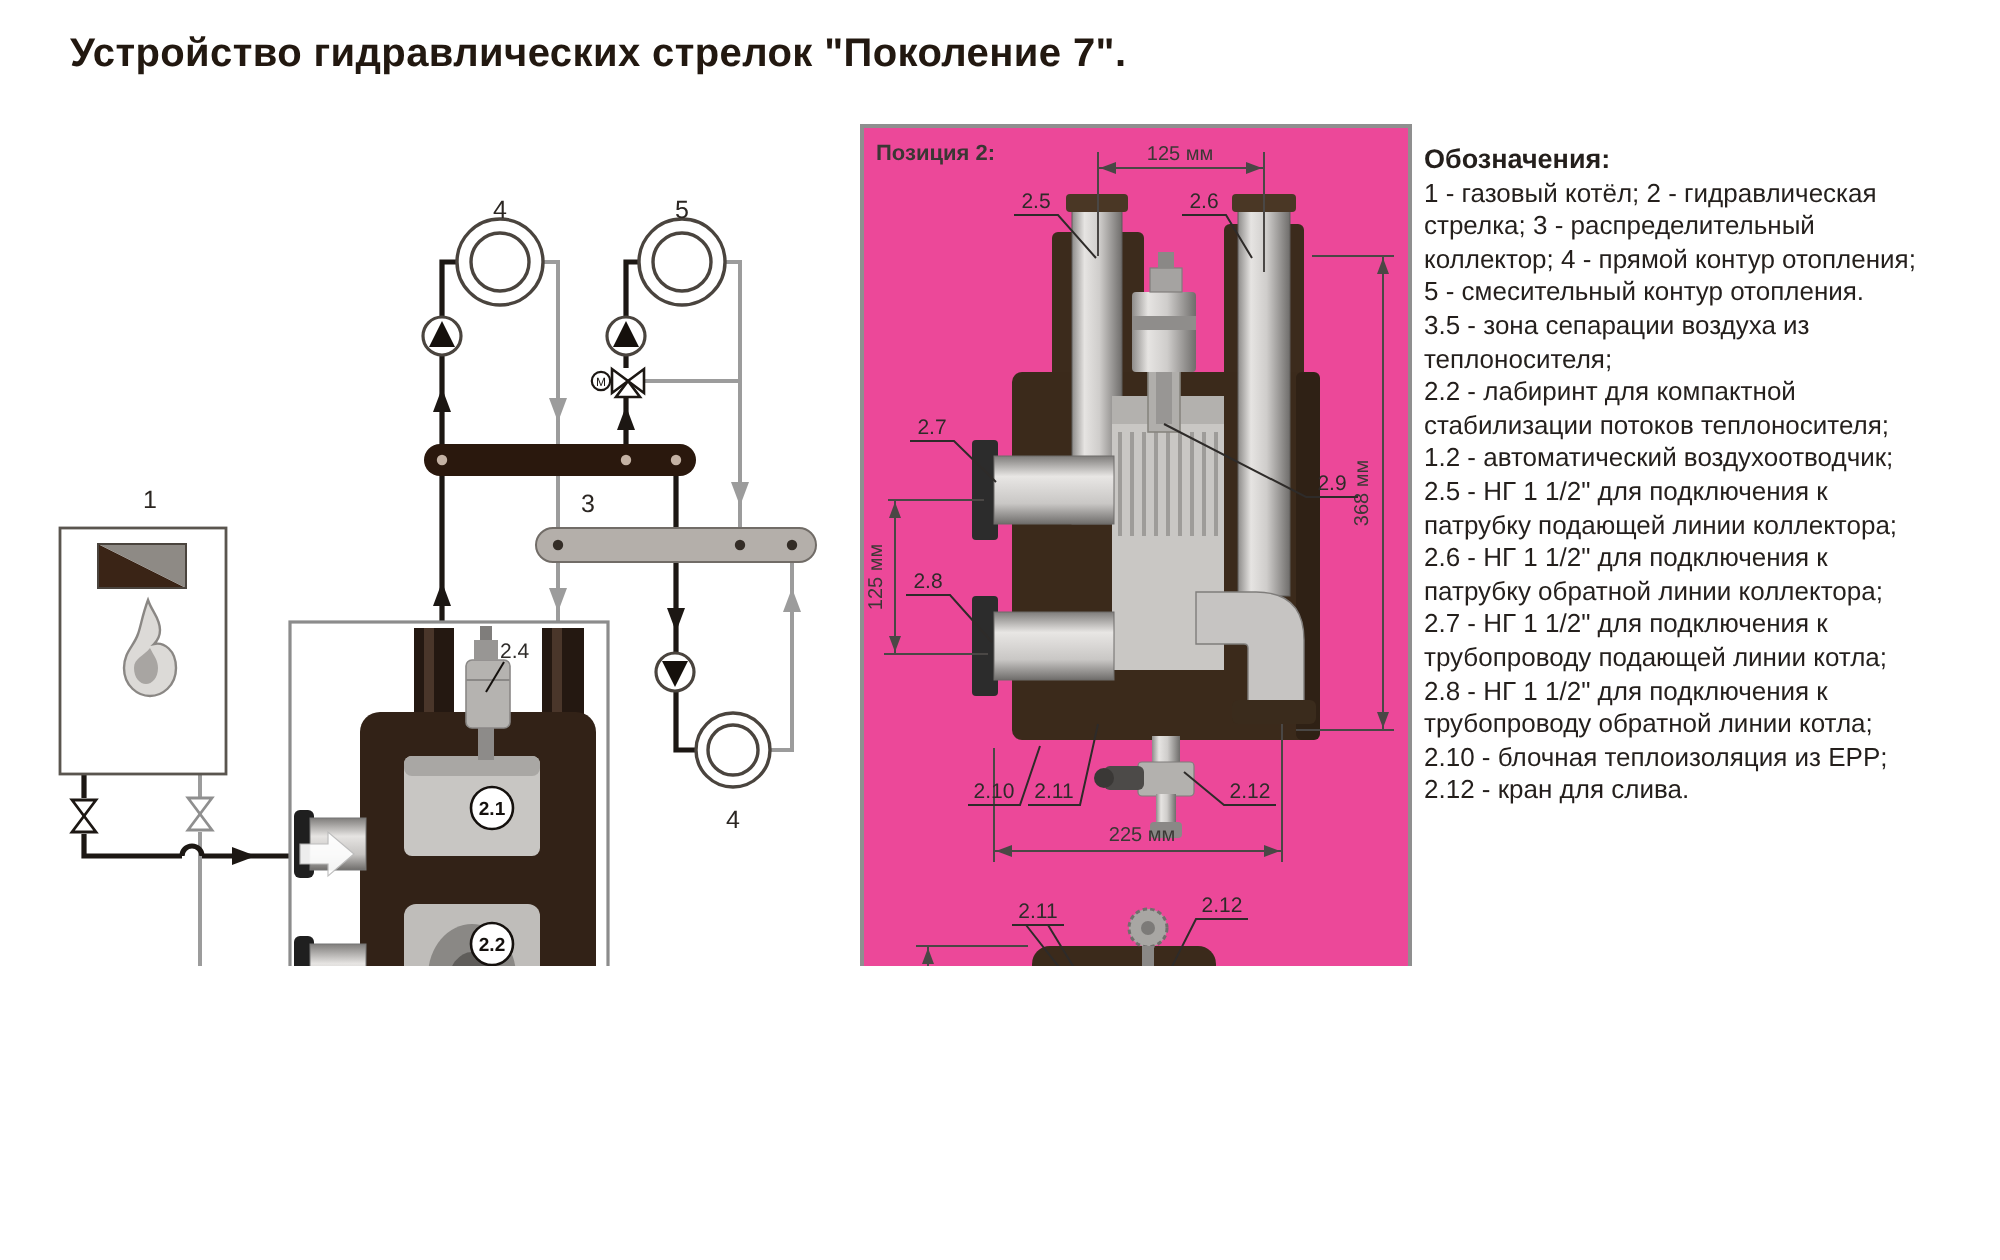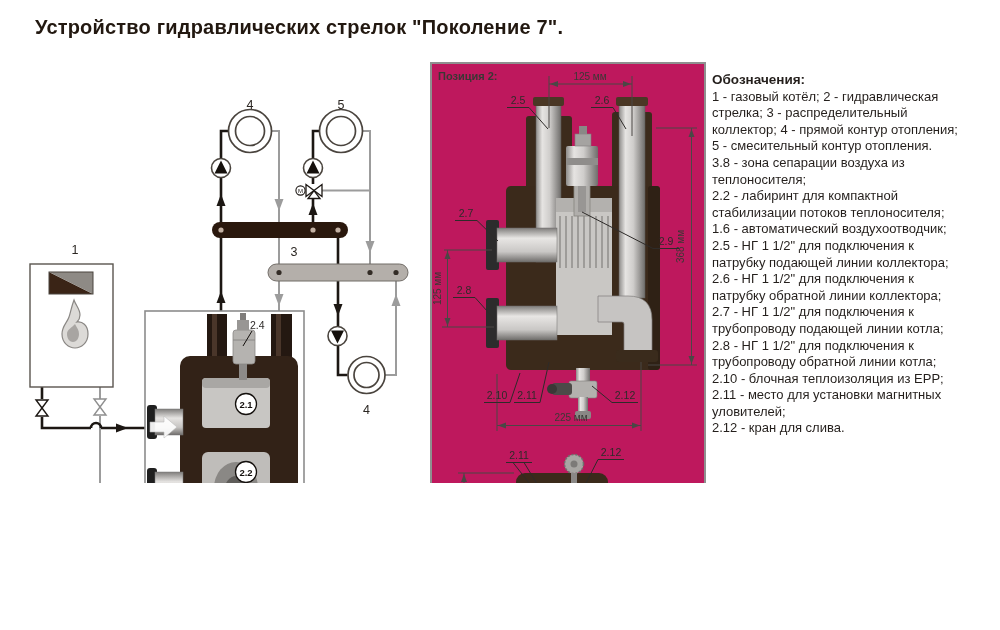--- a/index.html
+++ b/index.html
@@ -2,21 +2,21 @@
 <html><head>
 <meta charset="utf-8">
 <style>
   html,body{margin:0;padding:0;background:#fff;}
   .canvas{position:relative;width:1000px;height:483px;background:#ffffff;overflow:hidden;
           font-family:"Liberation Sans",sans-serif;}
   .page-title{position:absolute;left:35px;top:16px;margin:0;font-size:20px;font-weight:bold;
           color:#221810;letter-spacing:.2px;}
   .schematic-svg{position:absolute;left:0;top:58px;}
   .panel{position:absolute;left:430px;top:62px;width:276px;height:536px;border:2px solid #8f8f8f;
-          box-sizing:border-box;background:#be185d;}
+          box-sizing:border-box;background:#ec4899;}
   .panel svg{position:absolute;left:0;top:0;}
   .legend{position:absolute;left:712px;top:72px;width:252px;color:#241f1c;font-size:13px;
           line-height:16.6px;}
   .legend .h{font-weight:bold;font-size:13.5px;margin:0;}
   .legend .h2{margin-top:16px;}
   .legend p{margin:0;}
   svg text{font-family:"Liberation Sans",sans-serif;}
   .schem-label{font-size:12.5px;fill:#2b2622;}
   .co-circle-txt{font-size:9.5px;font-weight:600;fill:#14100d;}
   .co-txt{font-size:10.5px;fill:#2e2b29;}
@@ -324,25 +324,24 @@
         <path d="M624 459.5 H598 L576 503"></path>
       </g>
       <text class="co-txt" x="519" y="459" text-anchor="middle">2.11</text>
       <text class="co-txt" x="611" y="456" text-anchor="middle">2.12</text>
     </svg>
   </div>
 
   <div class="legend">
     <p class="h">Обозначения:</p>
     <p>1 - газовый котёл; 2 - гидравлическая стрелка; 3 - распределительный коллектор; 4 - прямой контур отопления; 5 - смесительный контур отопления.</p>
-    <p>3.8 - зона сепарации воздуха из теплоносителя;</p>
+    <p>3.5 - зона сепарации воздуха из теплоносителя;</p>
     <p>2.2 - лабиринт для компактной стабилизации потоков теплоносителя;</p>
-    <p>1.6 - автоматический воздухоотводчик;</p>
+    <p>1.2 - автоматический воздухоотводчик;</p>
     <p>2.5 - НГ 1 1/2" для подключения к патрубку подающей линии коллектора;</p>
     <p>2.6 - НГ 1 1/2" для подключения к патрубку обратной линии коллектора;</p>
     <p>2.7 - НГ 1 1/2" для подключения к трубопроводу подающей линии котла;</p>
     <p>2.8 - НГ 1 1/2" для подключения к трубопроводу обратной линии котла;</p>
     <p>2.10 - блочная теплоизоляция из EPP;</p>
-    <p>2.11 - место для установки магнитных уловителей;</p>
     <p>2.12 - кран для слива.</p>
   </div>
 
 </div>
 
 </body></html>

